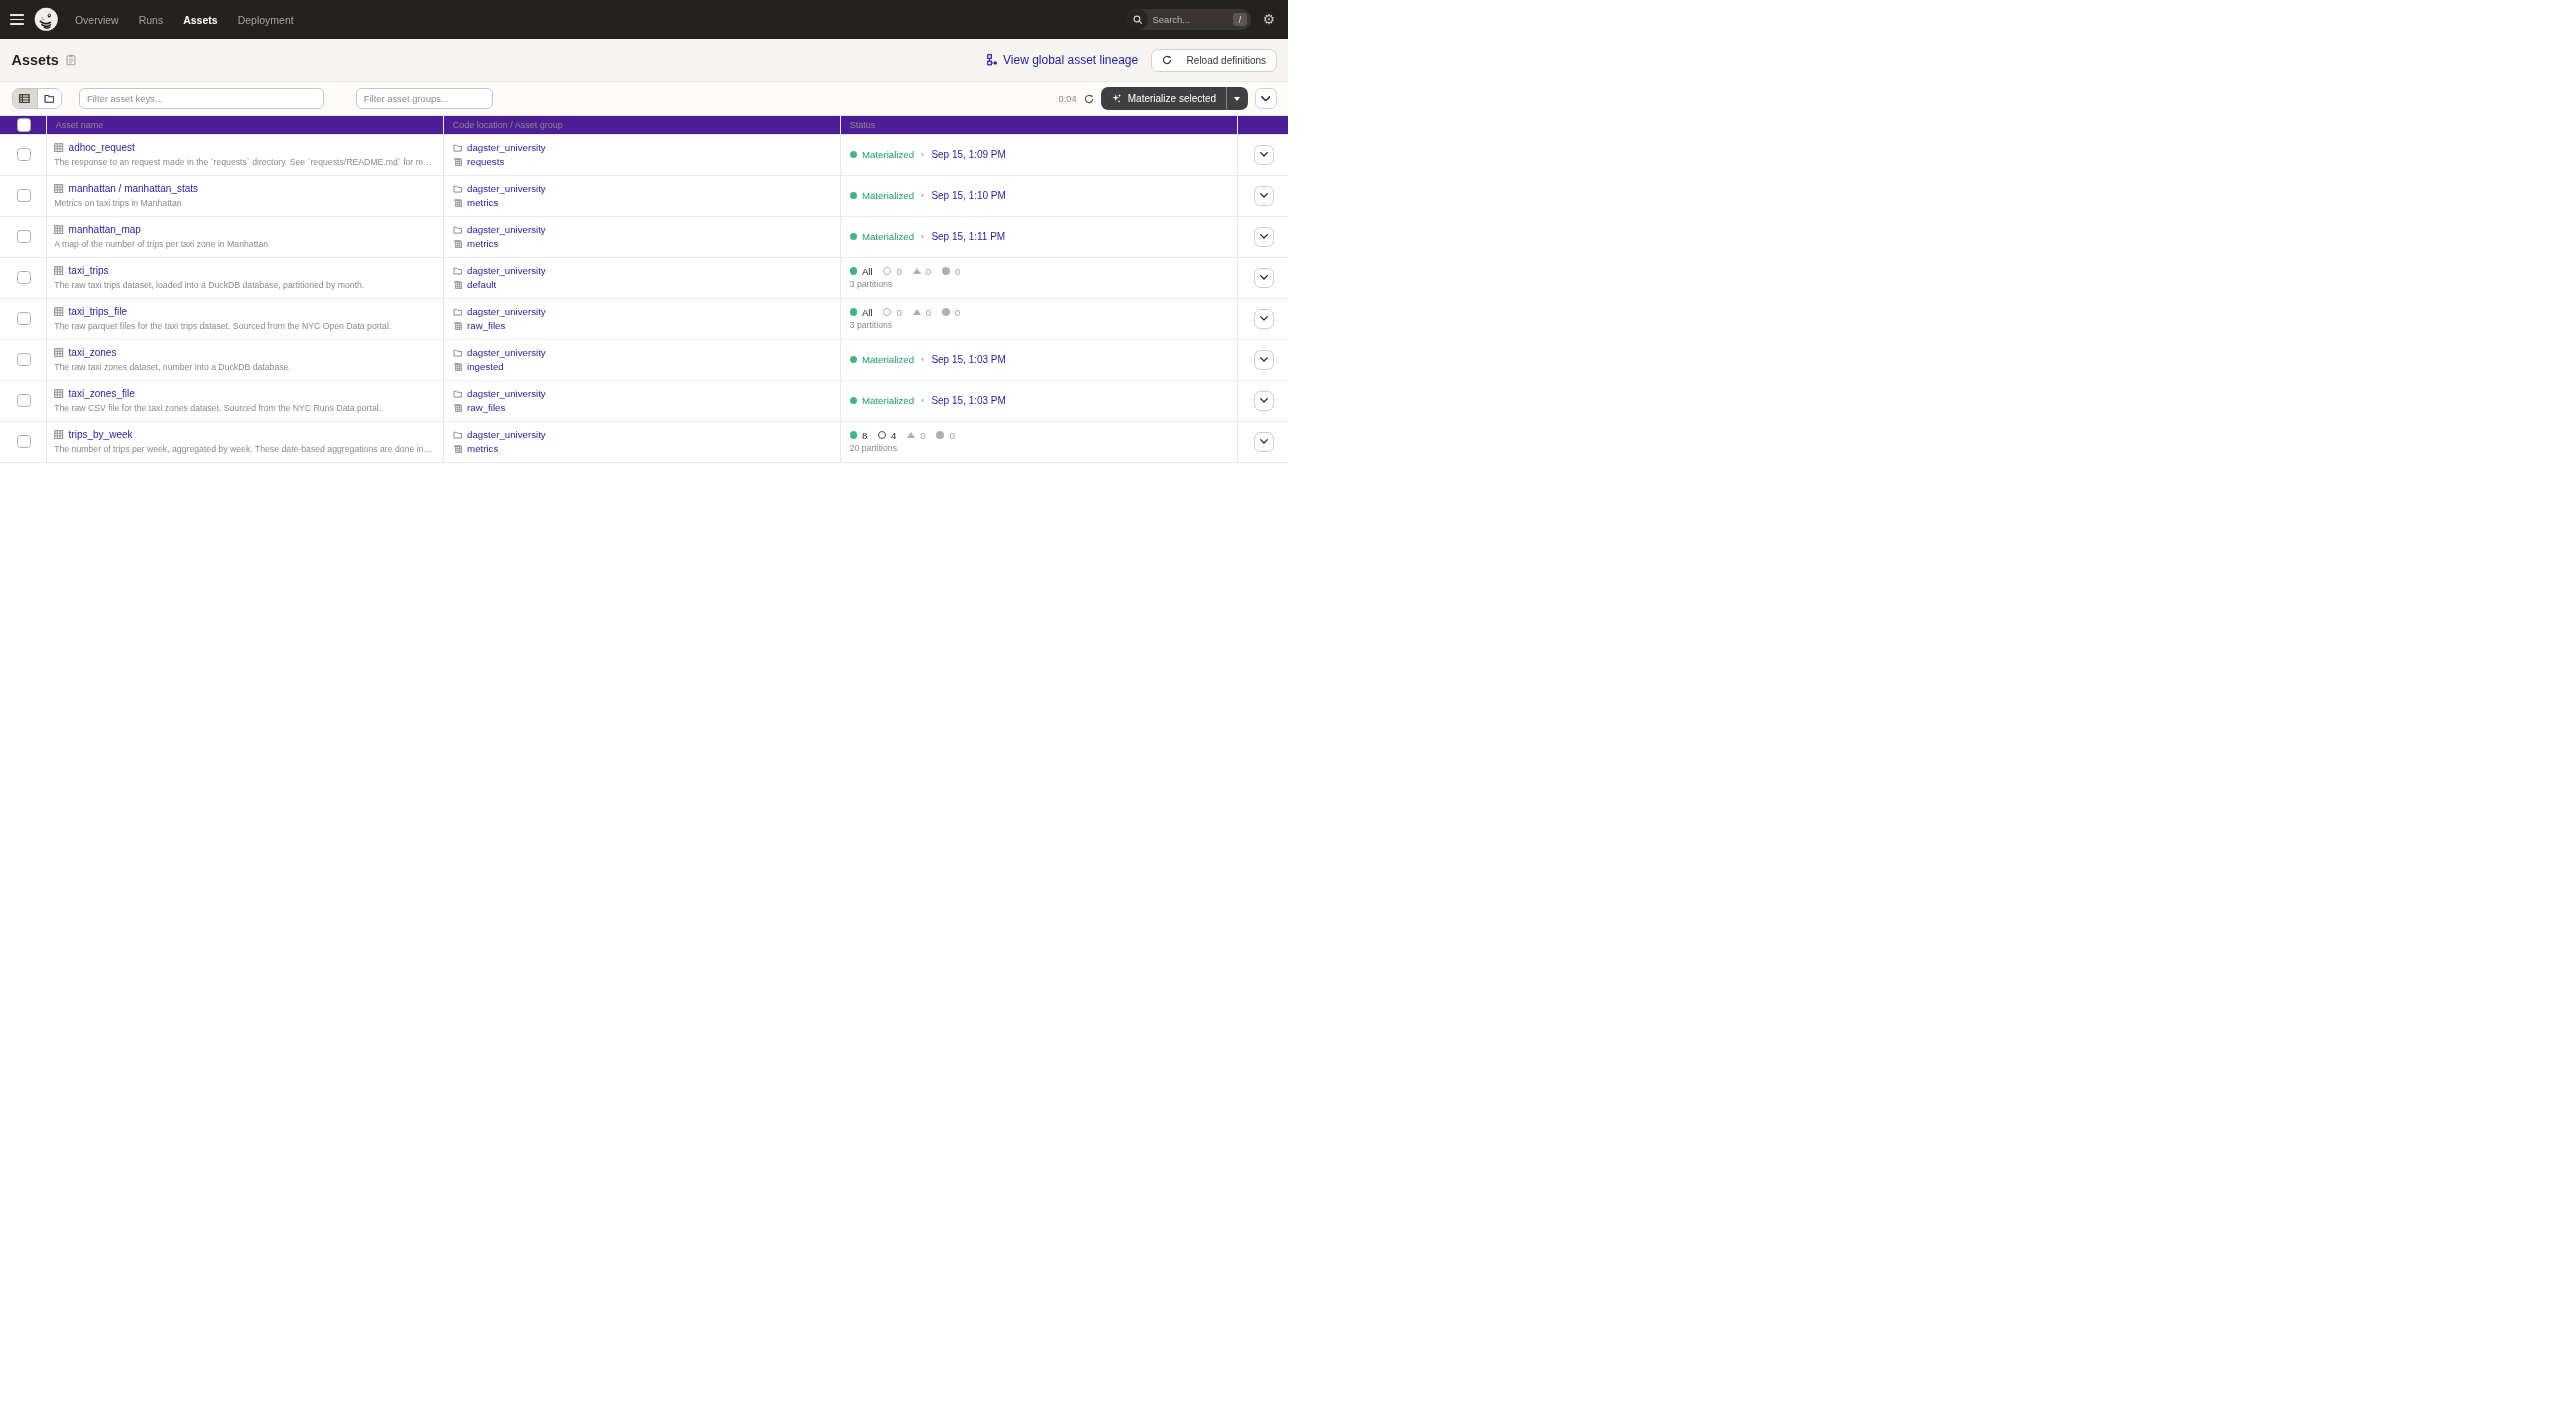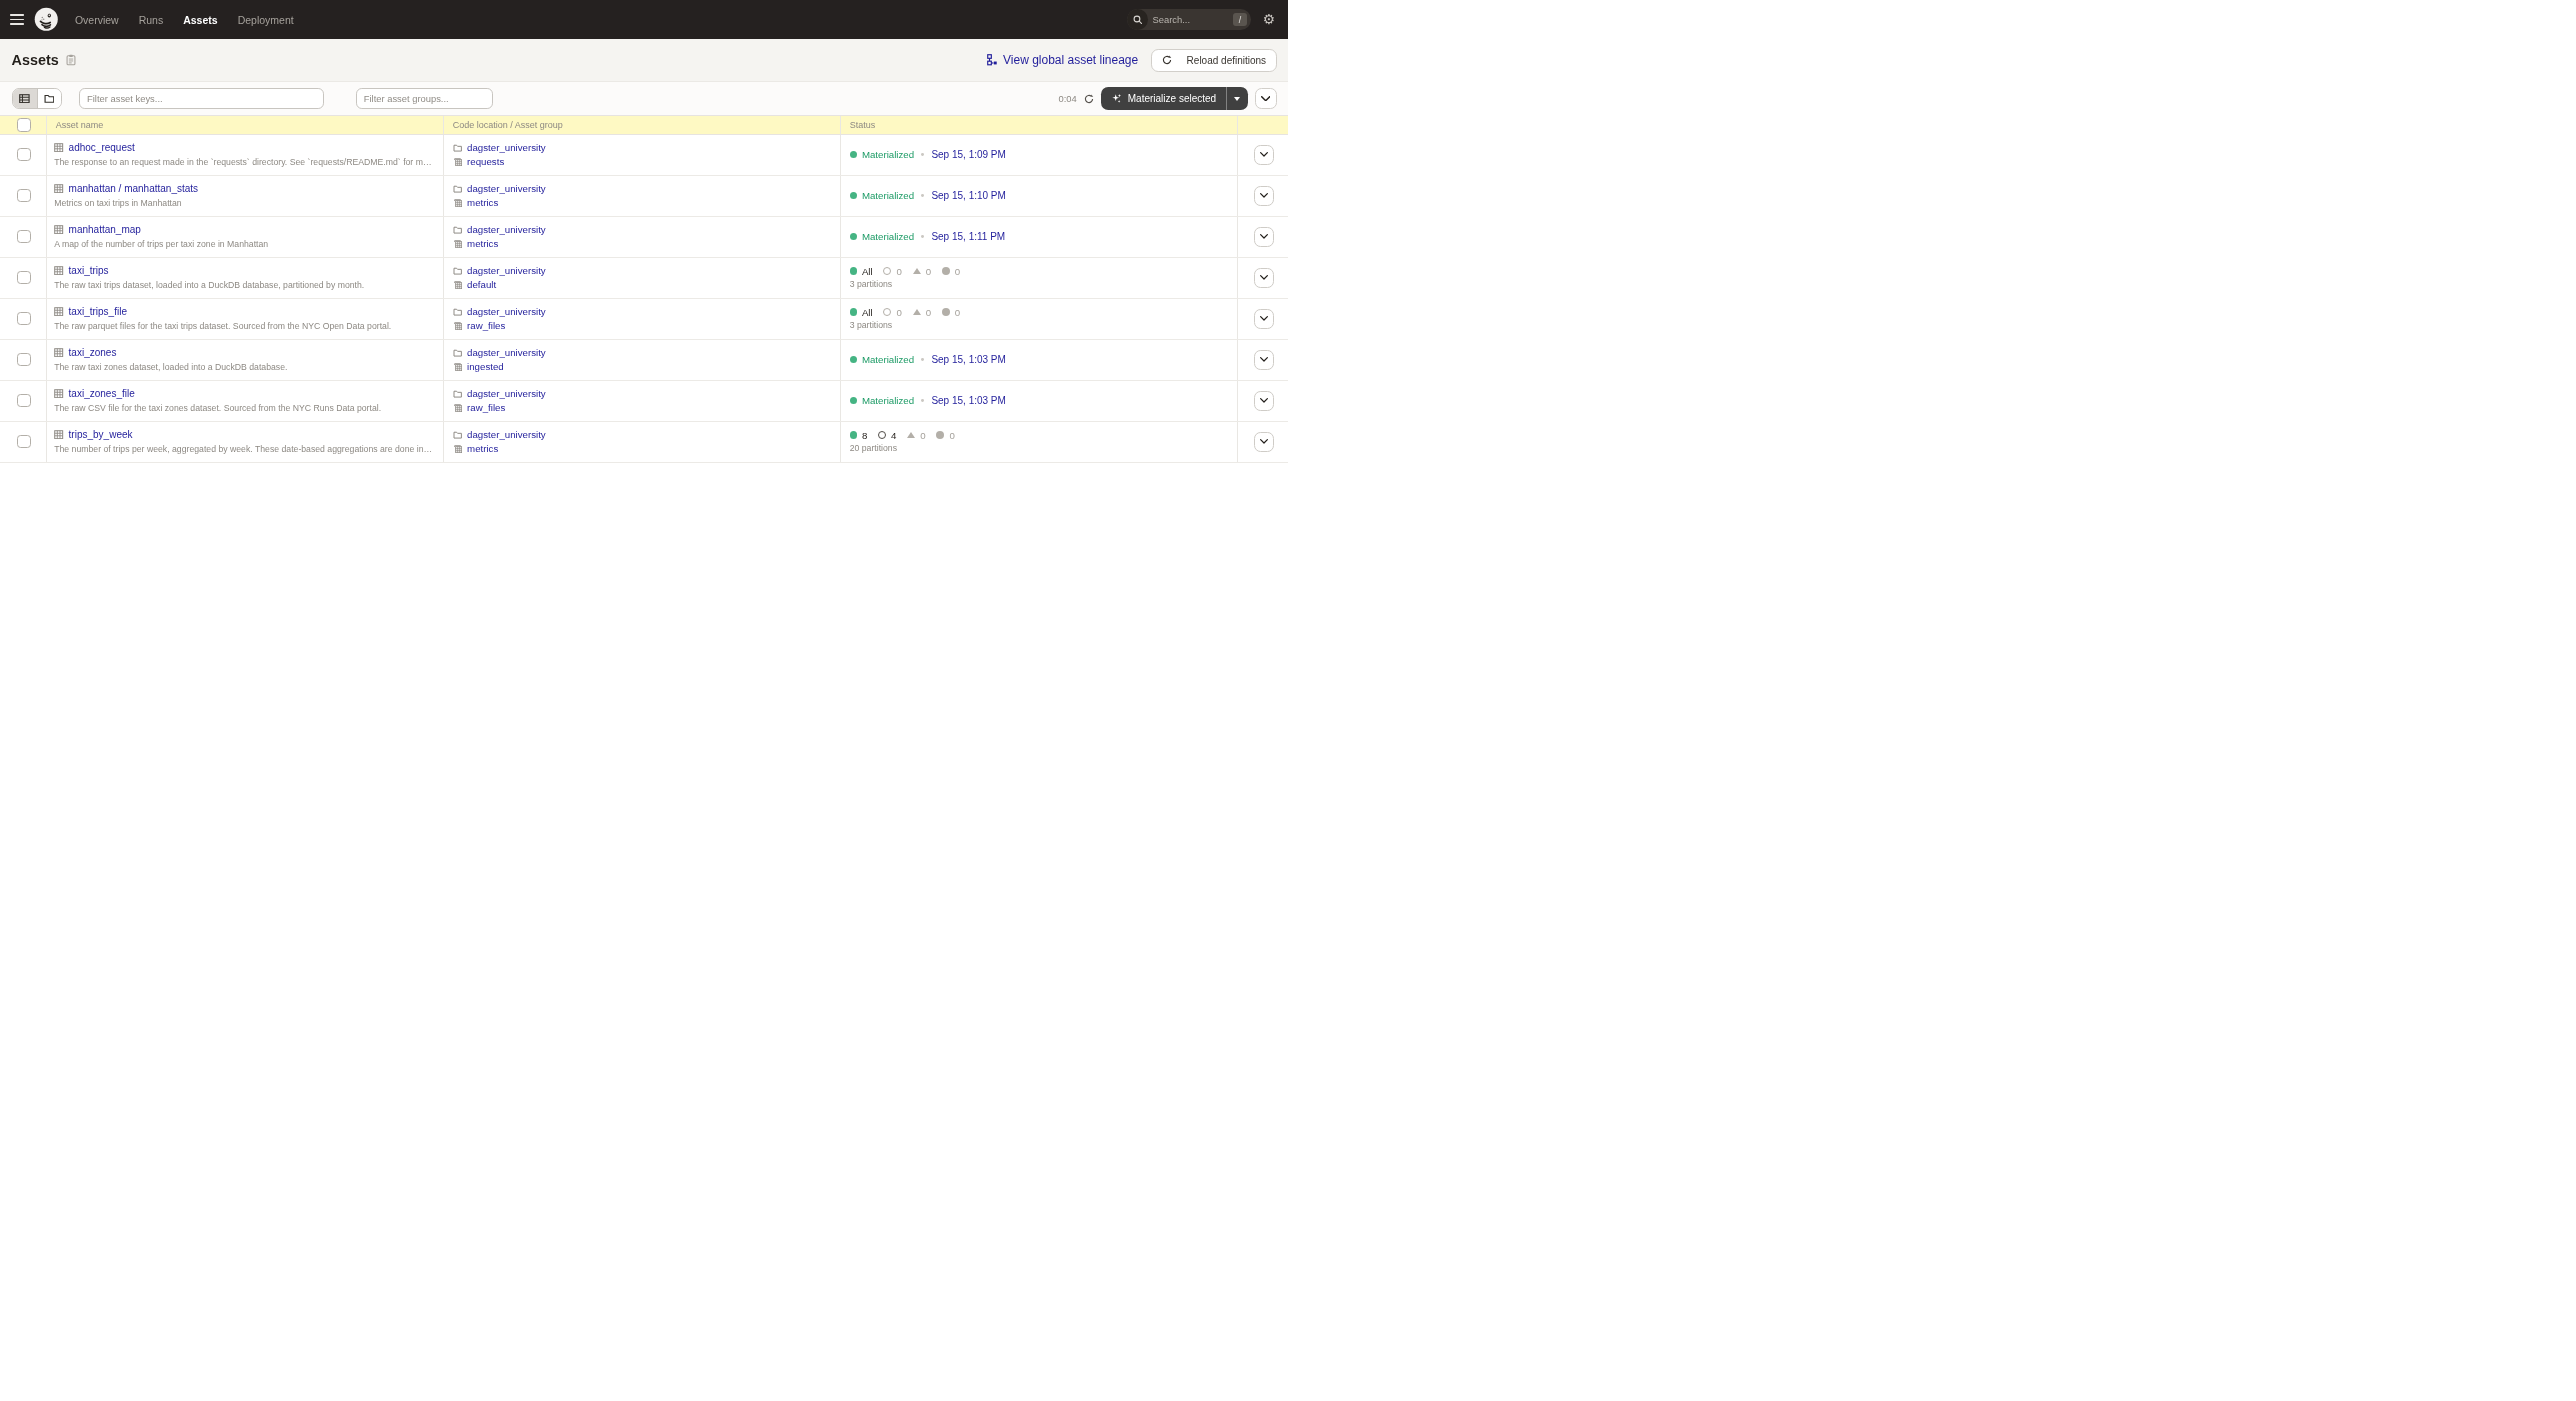--- a/index.html
+++ b/index.html
@@ -45,21 +45,21 @@
   .refresh-sm { display:flex; cursor:pointer; }
   .btn-materialize { display:flex; align-items:center; height:23px; background:#404040; border:none; border-radius:7.2px; color:#ffffff; font-size:10px; cursor:pointer; padding:0; overflow:hidden; font-family:inherit; }
   .bm-main { display:flex; align-items:center; gap:5.8px; padding:0 10px; }
   .bm-caret { width:21.6px; align-self:stretch; display:flex; align-items:center; justify-content:center; border-left:0.7px solid rgba(255,255,255,.35); }
   .caret-down { width:0; height:0; border-left:3.2px solid transparent; border-right:3.2px solid transparent; border-top:4px solid #ffffff; }
   .btn-chev { width:21.6px; height:21.6px; background:#fff; border:0.7px solid #d2cfca; border-radius:6.5px; display:flex; align-items:center; justify-content:center; cursor:pointer; }
 
   
   .tbl { width:1288px; }
   .thead, .tr { display:grid; grid-template-columns:47px 397px 397px 397px 51px; }
-  .thead { height:19.5px; border-top:0.7px solid #e7e4e0; border-bottom:0.7px solid #e7e4e0; background:#fef9c3; }
+  .thead { height:19.5px; border-top:0.7px solid #e7e4e0; border-bottom:0.7px solid #e7e4e0; background:#4c1d95; }
   .th { display:flex; align-items:center; font-size:9px; color:#8d8983; padding:0 8.7px; }
   .th.c1, .td.c1 { justify-content:flex-start; padding-left:17.3px; }
   .c1,.c2,.c3,.c4 { border-right:0.7px solid #e9e7e3; }
   .tr { height:41px; border-bottom:0.7px solid #eceae6; background:#fff; }
   .td { padding:0 8.7px; display:flex; flex-direction:column; justify-content:center; min-width:0; }
   .td.c1 { flex-direction:row; align-items:center; }
   .checkbox { width:13.7px; height:13.7px; border:1.4px solid #b3afa8; border-radius:3.6px; background:#fff; cursor:pointer; flex:0 0 auto; }
   .name-line, .loc-line, .st-line { display:flex; align-items:center; gap:5px; white-space:nowrap; }
   .td.c2 { padding-left:7.2px; gap:3.6px; }
   .td.c3 { gap:2.9px; }
@@ -499,21 +499,21 @@
       <div class="name-line">
         <svg width="9.4" height="9.4" viewBox="0 0 13 13">
             <rect x="1" y="1" width="11" height="11" fill="none" stroke="#8d8983" stroke-width="1.4"></rect>
             <line x1="1" y1="4.5" x2="12" y2="4.5" stroke="#8d8983" stroke-width="1.2"></line>
             <line x1="4.6" y1="1" x2="4.6" y2="12" stroke="#8d8983" stroke-width="1.2"></line>
             <line x1="8.3" y1="1" x2="8.3" y2="12" stroke="#8d8983" stroke-width="1.2"></line>
             <line x1="1" y1="8" x2="12" y2="8" stroke="#8d8983" stroke-width="1.2"></line>
           </svg>
         <a class="lnk">taxi_zones</a>
       </div>
-      <div class="desc">The raw taxi zones dataset, loaded into a DuckDB database.</div>
+      <div class="desc">The raw taxi zones dataset, number into a DuckDB database.</div>
     </div>
     <div class="td c3">
       <div class="loc-line">
         <svg width="9.4" height="8" viewBox="0 0 15 13">
             <path d="M1.5 2h4.2l1.6 1.8h6.2v7.7H1.5z" fill="none" stroke="#8d8983" stroke-width="1.6"></path>
           </svg>
         <a class="lnk">dagster_university</a>
       </div>
       <div class="loc-line">
         <svg width="9.4" height="9.4" viewBox="0 0 14 14">

